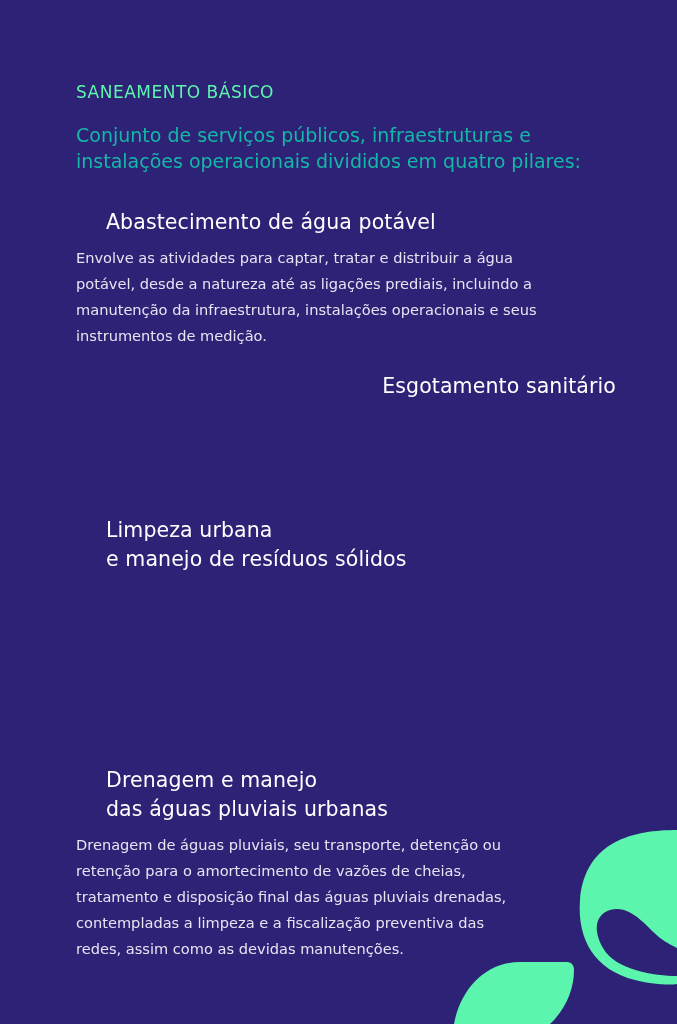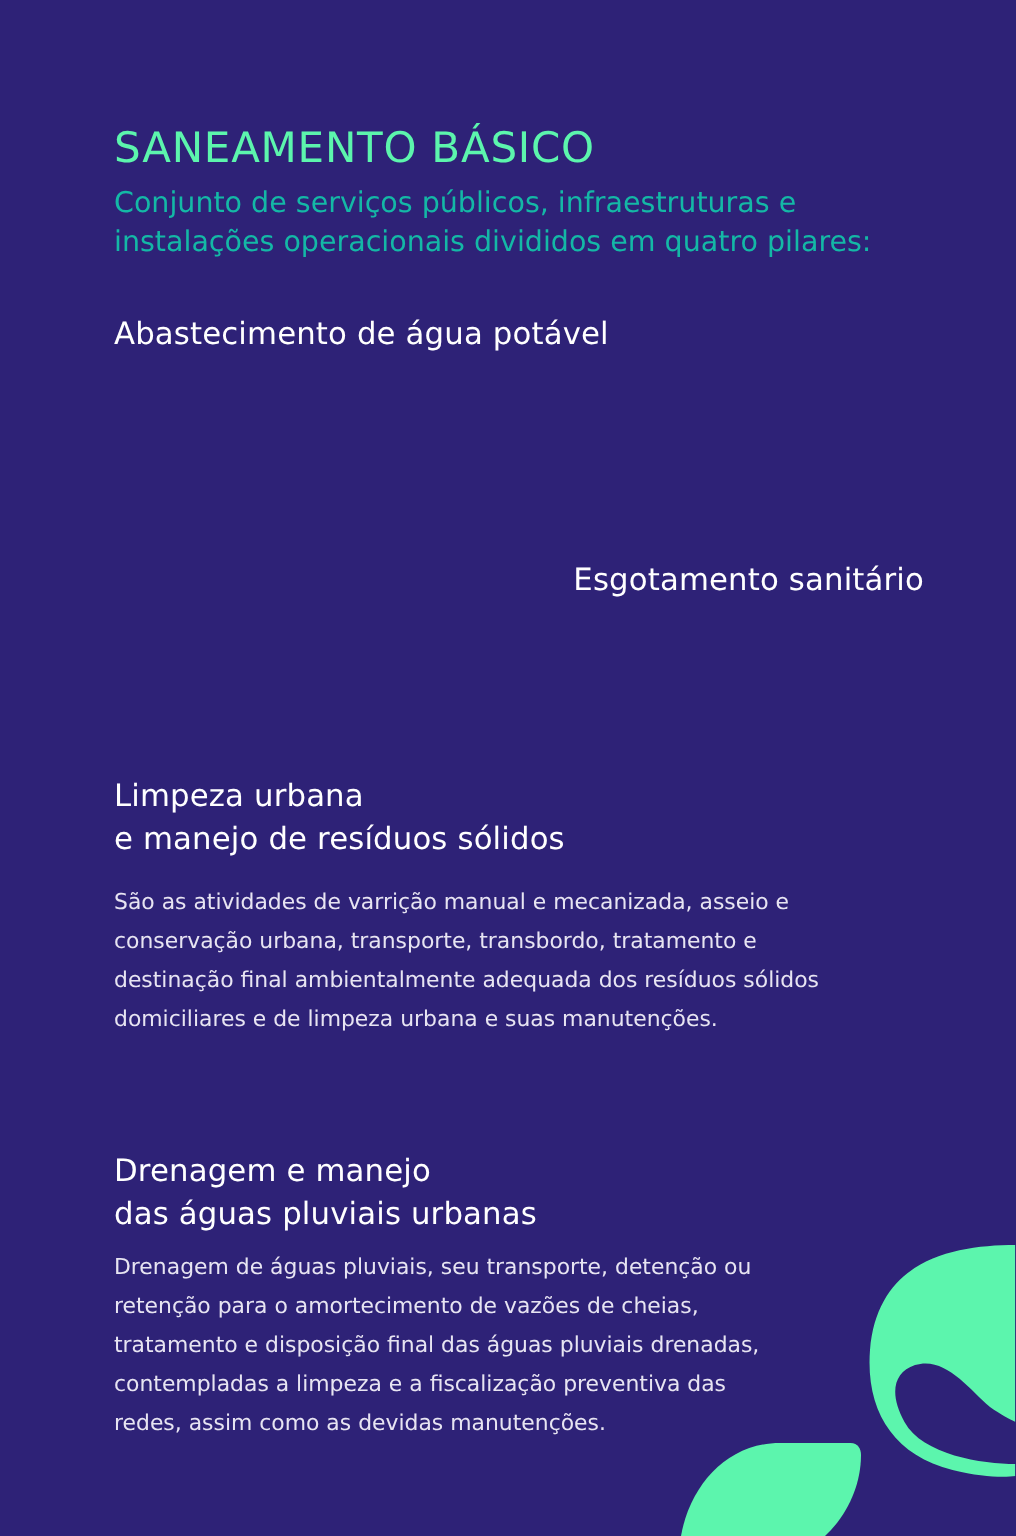--- a/index.html
+++ b/index.html
@@ -14,21 +14,21 @@
       position: absolute;
       left: 76px;
       top: 0;
       width: 540px;
     }
     .title {
       position: absolute;
       top: 82px;
       left: 0;
       font-family: "DejaVu Sans", sans-serif;
-      font-size: 28px;
+      font-size: 17px;
       letter-spacing: 0.5px;
       color: #5cf5ad;
       font-weight: normal;
       white-space: nowrap;
     }
     .intro {
       position: absolute;
       top: 122px;
       left: 0;
       width: 520px;
@@ -38,20 +38,21 @@
     }
     .section { position: absolute; left: 0; width: 540px; }
     .section h2 {
       font-family: "DejaVu Sans", sans-serif;
       font-size: 20.5px;
       font-weight: normal;
       line-height: 29px;
       color: #ffffff;
       white-space: pre-line;
       letter-spacing: 0.1px;
+      margin-left: 30px;
     }
     .section p {
       margin-top: 8px;
       font-size: 14.6px;
       line-height: 26px;
       color: #e7e4f2;
       white-space: pre-line;
     }
     .s1 { top: 208px; }
     .s2 { top: 372px; text-align: right; }
@@ -62,33 +63,33 @@
   </style>
 </head>
 <body>
 
 <div class="page">
   <h1 class="title">SANEAMENTO BÁSICO</h1>
   <p class="intro">Conjunto de serviços públicos, infraestruturas e instalações operacionais divididos em quatro pilares:</p>
 
   <div class="section s1">
     <h2>Abastecimento de água potável</h2>
+    <p>Envolve as atividades para captar, tratar e distribuir a água
+potável, desde a natureza até as ligações prediais, incluindo a
+manutenção da infraestrutura, instalações operacionais e seus
+instrumentos de medição.</p>
   </div>
 
   <div class="section s2">
     <h2>Esgotamento sanitário</h2>
   </div>
 
   <div class="section s3">
     <h2>Limpeza urbana
 e manejo de resíduos sólidos</h2>
-    <p>São as atividades de varrição manual e mecanizada, asseio e
-conservação urbana, transporte, transbordo, tratamento e
-destinação final ambientalmente adequada dos resíduos sólidos
-domiciliares e de limpeza urbana e suas manutenções.</p>
   </div>
 
   <div class="section s4">
     <h2>Drenagem e manejo
 das águas pluviais urbanas</h2>
     <p>Drenagem de águas pluviais, seu transporte, detenção ou
 retenção para o amortecimento de vazões de cheias,
 tratamento e disposição final das águas pluviais drenadas,
 contempladas a limpeza e a fiscalização preventiva das
 redes, assim como as devidas manutenções.</p>

